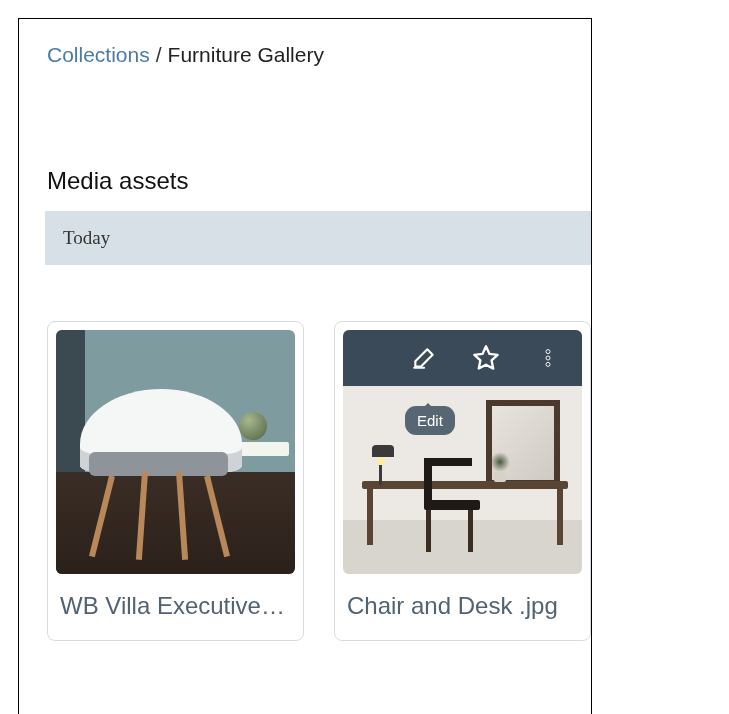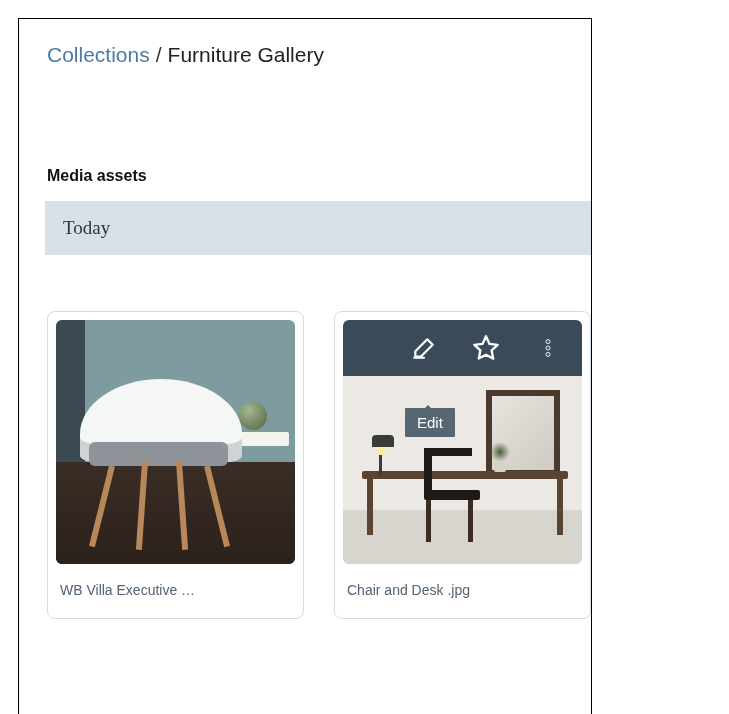--- a/index.html
+++ b/index.html
@@ -33,22 +33,22 @@
     }
     .breadcrumb-sep {
       color: #333;
       font-weight: 500;
     }
     .breadcrumb-current {
       color: #222;
       font-weight: 400;
     }
     .section-title {
-      font-size: 16px;
-      font-weight: 700;
+      font-size: 24px;
+      font-weight: 400;
       color: #111;
       margin-bottom: 16px;
     }
     .group-header {
       background: #d7e0e6;
       padding: 16px 18px;
       font-size: 19px;
       color: #333;
       margin-bottom: 56px;
       margin-left: -2px;
@@ -74,21 +74,21 @@
     }
     .thumb-inner {
       width: 100%;
       height: 100%;
       border-radius: 6px;
       overflow: hidden;
       position: relative;
     }
     .card-caption {
       padding: 18px 12px 20px 12px;
-      font-size: 14px;
+      font-size: 24px;
       color: #516273;
       white-space: nowrap;
       overflow: hidden;
       text-overflow: ellipsis;
     }
     
     .scene-chair {
       background: #7e9ba0;
       position: relative;
       width: 100%;
@@ -131,23 +131,23 @@
       background:#3a4a59;
       display:flex; align-items:center; justify-content:flex-end;
       gap:34px; padding:0 20px 0 0;
     }
     .toolbar .tool-icon {
       width:28px; height:28px; display:flex; align-items:center; justify-content:center;
       cursor:pointer;
     }
     .toolbar svg { stroke:#fff; fill:none; }
     .tooltip {
-      position:absolute; left:62px; top:88px;
+      position:absolute; left:62px; top:76px;
       background:#566672; color:#fff;
-      font-size:15px; padding:6px 12px; border-radius:1px;
+      font-size:15px; padding:6px 12px; border-radius:11px;
     }
     .tooltip::before{
       content:""; position:absolute; top:-8px; left:18px;
       border:5px solid transparent; border-bottom-color:#566672;
     }
     .scene-desk {
       background:#ece9e4;
       position:relative; width:100%; height:100%;
     }
     .scene-desk .floor2{

